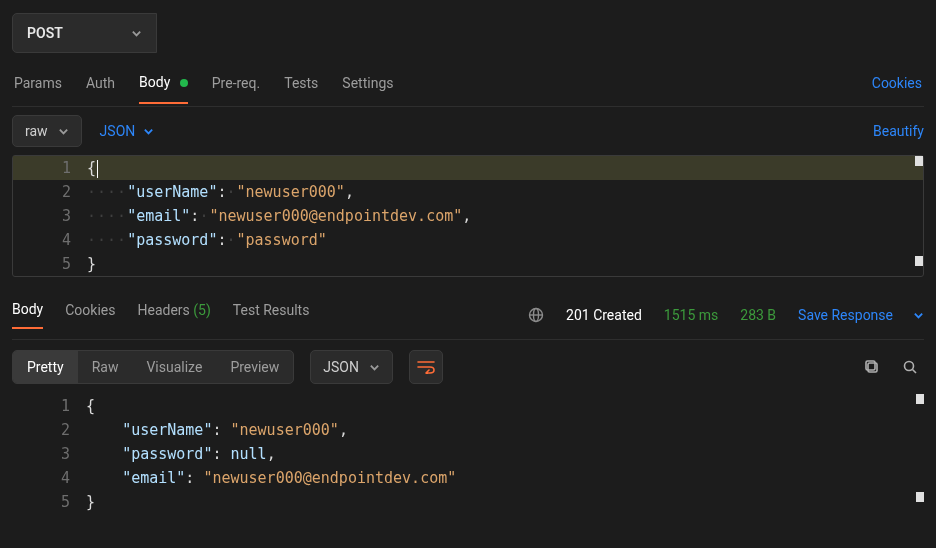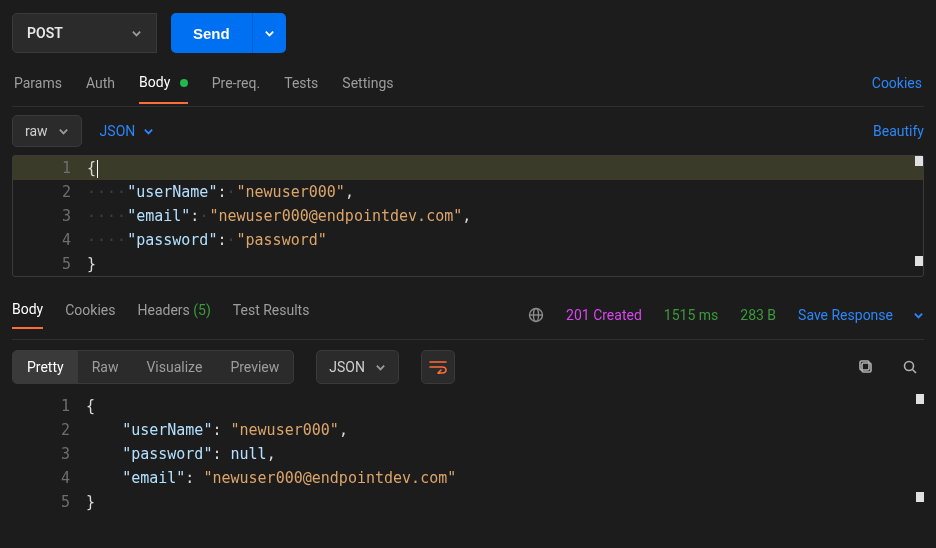--- a/index.html
+++ b/index.html
@@ -8,21 +8,21 @@
   color: #e8e8e8;
   font-family: -apple-system, BlinkMacSystemFont, "Segoe UI", Roboto, Arial, sans-serif;
   font-size: 14px;
   width: 936px;
   height: 548px;
   overflow: hidden;
 }
 .container { padding: 13px 12px 0 12px; }
 
 
-.toprow { display: flex; gap: 4px; align-items: stretch; }
+.toprow { display: flex; gap: 16px; align-items: stretch; }
 .method-select {
   display: flex; align-items: center; justify-content: space-between;
   background: #2b2b2b; border: 1px solid #3a3a3a;
   border-radius: 5px 0 0 5px; padding: 0 14px; width: 145px; height: 40px;
   font-weight: 600;
 }
 .chevd { width: 11px; height: 11px; }
 .chevd path { stroke: #9a9a9a; stroke-width: 2; fill: none; }
 .url-input {
   flex: 1; background: transparent; border: 1px solid #3a3a3a; border-left: none;
@@ -77,26 +77,26 @@
 .editor-sb .thumb { position:absolute; right:0; width:8px; height:10px; background:#e0e0e0; }
 
 
 .resp-bar { display:flex; align-items:center; gap:22px; padding: 14px 0 10px 0; border-bottom: 1px solid #2e2e2e; margin-top:10px;}
 .resp-tab { color:#9d9d9d; cursor:pointer; padding-bottom:10px; }
 .resp-tab.active { color:#fff; border-bottom:2px solid #ff6c37; }
 .resp-tab .count { color:#3c9a3c; }
 .resp-spacer { flex:1; }
 .globe-icon { width:16px; height:16px; }
 .globe-icon circle, .globe-icon ellipse, .globe-icon line { stroke:#8c8c8c; stroke-width:1.4; fill:none; }
-.status-ok { color:#d946ef; }
+.status-ok { color:#ffffff; }
 .metric { color:#3c9a3c; }
 .save-resp { color:#2d86f9; display:flex; align-items:center; gap:20px; cursor:pointer; }
 
 
-.resp-toolbar { display:flex; align-items:center; gap:16px; padding:10px 0; }
+.resp-toolbar { display:flex; align-items:center; gap:10px; padding:10px 0; }
 .seg { display:flex; background:#2b2b2b; border:1px solid #3a3a3a; border-radius:5px; overflow:hidden; }
 .seg-btn { padding:8px 14px; color:#9d9d9d; cursor:pointer; }
 .seg-btn.active { background:#3a3a3a; color:#fff; }
 .resp-json-sel {
   display:flex; align-items:center; gap:10px;
   background:#2b2b2b; border:1px solid #3a3a3a; border-radius:5px;
   height:34px; padding:0 12px; color:#cfcfcf; margin-left:6px;
 }
 .wrap-btn {
   width:34px; height:34px; background:#2b2b2b; border:1px solid #3a3a3a; border-radius:5px;
@@ -115,28 +115,20 @@
 <body>
 
 <div class="container">
 
   <div class="toprow">
     <div class="method-select">
       <span>POST</span>
       <svg class="chevd" viewBox="0 0 12 12">
           <path d="M2 4 L6 8 L10 4"></path>
         </svg>
-    </div>
-    <div class="send-wrap">
-      <button class="send-btn">Send</button>
-      <button class="send-more">
-        <svg class="chevd" style="width:11px;height:11px" viewBox="0 0 12 12">
-            <path d="M2 4 L6 8 L10 4" style="stroke:#fff"></path>
-          </svg>
-      </button>
     </div>
   </div>
 
   <div class="tabs">
     <div class="tab">Params</div>
     <div class="tab">Auth</div>
     <div class="tab active">
       <span>Body</span>
       <span class="dot-green"></span>
     </div>

